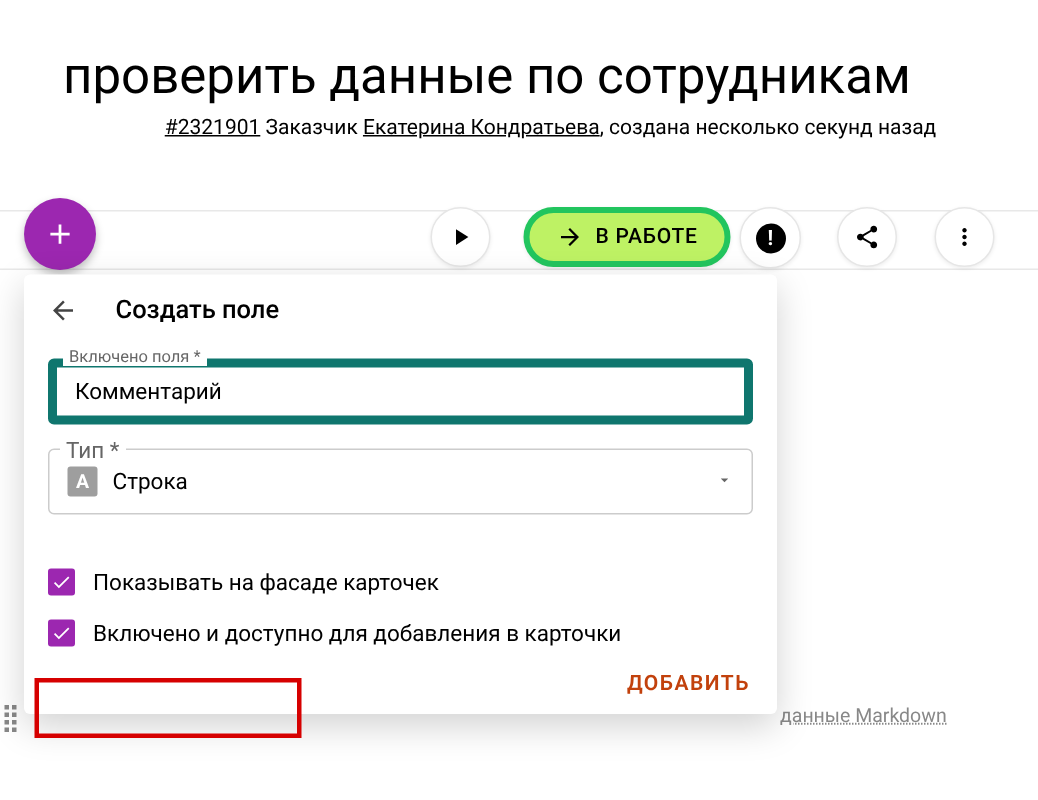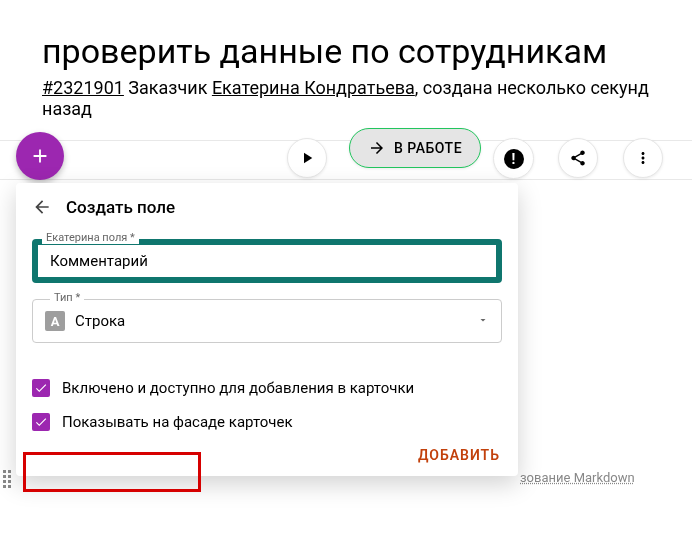--- a/index.html
+++ b/index.html
@@ -16,22 +16,23 @@
       overflow: hidden;
     }
     .page-title {
       font-size: 34px;
       font-weight: 400;
       color: #000;
       margin: 31px 0 6px 42px;
     }
     .subtitle {
       margin-left: 42px;
-      font-size: 18px;
+      font-size: 14px;
       color: #000;
+      text-align: center;
     }
     .subtitle a {
       color: #000;
       text-decoration: underline;
     }
     .subtitle .plain {
       color: #000;
     }
 
     .action-row {
@@ -72,25 +73,25 @@
       border: 1px solid #e6e6e6;
       display: flex;
       align-items: center;
       justify-content: center;
       cursor: pointer;
       z-index: 3;
       box-shadow: 0 1px 3px rgba(0,0,0,0.08);
     }
     .pill-btn {
       position: absolute;
-      top: 128px;
+      top: 138px;
       height: 40px;
       border-radius: 20px;
-      background: #e5e5e5;
-      border: 1px solid #22c55e;
+      background: #bef264;
+      border: 4px solid #22c55e;
       display: flex;
       align-items: center;
       justify-content: center;
       gap: 8px;
       padding: 0 18px;
       font-size: 14px;
       font-weight: 500;
       letter-spacing: 0.5px;
       cursor: pointer;
       z-index: 3;
@@ -115,21 +116,21 @@
       width: 502px;
       background: #fff;
       box-shadow: 0 8px 24px rgba(0,0,0,0.18);
       border-radius: 4px;
       z-index: 10;
       padding-bottom: 10px;
     }
     .panel-header {
       display: flex;
       align-items: center;
-      gap: 14px;
+      gap: 25px;
       padding: 14px 16px 12px 16px;
     }
     .panel-header .back {
       cursor: pointer;
       display: flex;
     }
     .panel-header .title {
       font-size: 17px;
       font-weight: 500;
     }
@@ -175,24 +176,24 @@
     .select-box .type-icon {
       width: 20px; height: 20px; background: #9e9e9e; border-radius: 2px;
       display: flex; align-items: center; justify-content: center;
       color: #fff; font-weight: bold; font-size: 13px;
     }
     .select-box .val { flex: 1; }
     .select-box .chev { color: #666; }
     .select-wrap .float-label {
       position: absolute;
       top: -8px;
-      left: 18px;
+      left: 8px;
       background: #fff;
       padding: 0 4px;
-      font-size: 11px;
+      font-size: 15px;
       color: #666;
     }
 
     .check-row {
       display: flex;
       align-items: center;
       gap: 12px;
       padding: 8px 16px;
       font-size: 15px;
       cursor: pointer;
@@ -295,21 +296,21 @@
       <path d="M18 16c-.8 0-1.5.3-2 .8l-7-4.1c0-.2.1-.5.1-.7s0-.5-.1-.7l7-4.1c.5.5 1.2.8 2 .8 1.7 0 3-1.3 3-3s-1.3-3-3-3-3 1.3-3 3c0 .2 0 .5.1.7l-7 4.1c-.5-.5-1.2-.8-2-.8-1.7 0-3 1.3-3 3s1.3 3 3 3c.8 0 1.5-.3 2-.8l7 4.1c0 .2-.1.5-.1.7 0 1.7 1.3 3 3 3s3-1.3 3-3-1.3-3-3-3z"></path>
     </svg>
 </div>
 
 <div class="round-btn btn-more">
   <svg width="18" height="18" viewBox="0 0 24 24" fill="#000">
       <path d="M12 8c1.1 0 2-.9 2-2s-.9-2-2-2-2 .9-2 2 .9 2 2 2zm0 2c-1.1 0-2 .9-2 2s.9 2 2 2 2-.9 2-2-.9-2-2-2zm0 6c-1.1 0-2 .9-2 2s.9 2 2 2 2-.9 2-2-.9-2-2-2z"></path>
     </svg>
 </div>
 
-<div class="bg-markdown">зование Markdown</div>
+<div class="bg-markdown">данные Markdown</div>
 
 <div class="drag-dots">
   <span></span>
     <span></span>
     <span></span>
     <span></span>
     <span></span>
     <span></span>
     <span></span>
     <span></span>
@@ -319,21 +320,21 @@
   <div class="panel-header">
     <div class="back">
       <svg width="20" height="20" viewBox="0 0 24 24" fill="#444">
           <path d="M20 11H7.8l5.6-5.6L12 4l-8 8 8 8 1.4-1.4L7.8 13H20z"></path>
         </svg>
     </div>
     <div class="title">Создать поле</div>
   </div>
 
   <div class="field-wrap">
-    <span class="float-label">Екатерина поля *</span>
+    <span class="float-label">Включено поля *</span>
     <input class="text-input" type="text" value="Комментарий" style="">
   </div>
 
   <div class="select-wrap">
     <span class="float-label">Тип *</span>
     <div class="select-box">
       <div class="type-icon">A</div>
       <div class="val">Строка</div>
       <div class="chev">
         <svg width="12" height="12" viewBox="0 0 24 24" fill="#666">
@@ -344,30 +345,30 @@
   </div>
 
   <div style="height:18px"></div>
 
   <div class="check-row">
     <div class="checkbox">
       <svg width="14" height="14" viewBox="0 0 24 24">
           <path d="M9 16.2L4.8 12l-1.4 1.4L9 19 21 7l-1.4-1.4z"></path>
         </svg>
     </div>
-    <span>Включено и доступно для добавления в карточки</span>
+    <span>Показывать на фасаде карточек</span>
   </div>
 
   <div class="check-row">
     <div class="checkbox">
       <svg width="14" height="14" viewBox="0 0 24 24">
           <path d="M9 16.2L4.8 12l-1.4 1.4L9 19 21 7l-1.4-1.4z"></path>
         </svg>
     </div>
-    <span>Показывать на фасаде карточек</span>
+    <span>Включено и доступно для добавления в карточки</span>
   </div>
 
 
   <div class="panel-footer">
     <button class="submit-btn">ДОБАВИТЬ</button>
   </div>
 </div>
 
 <div class="highlight-box"></div>
 

